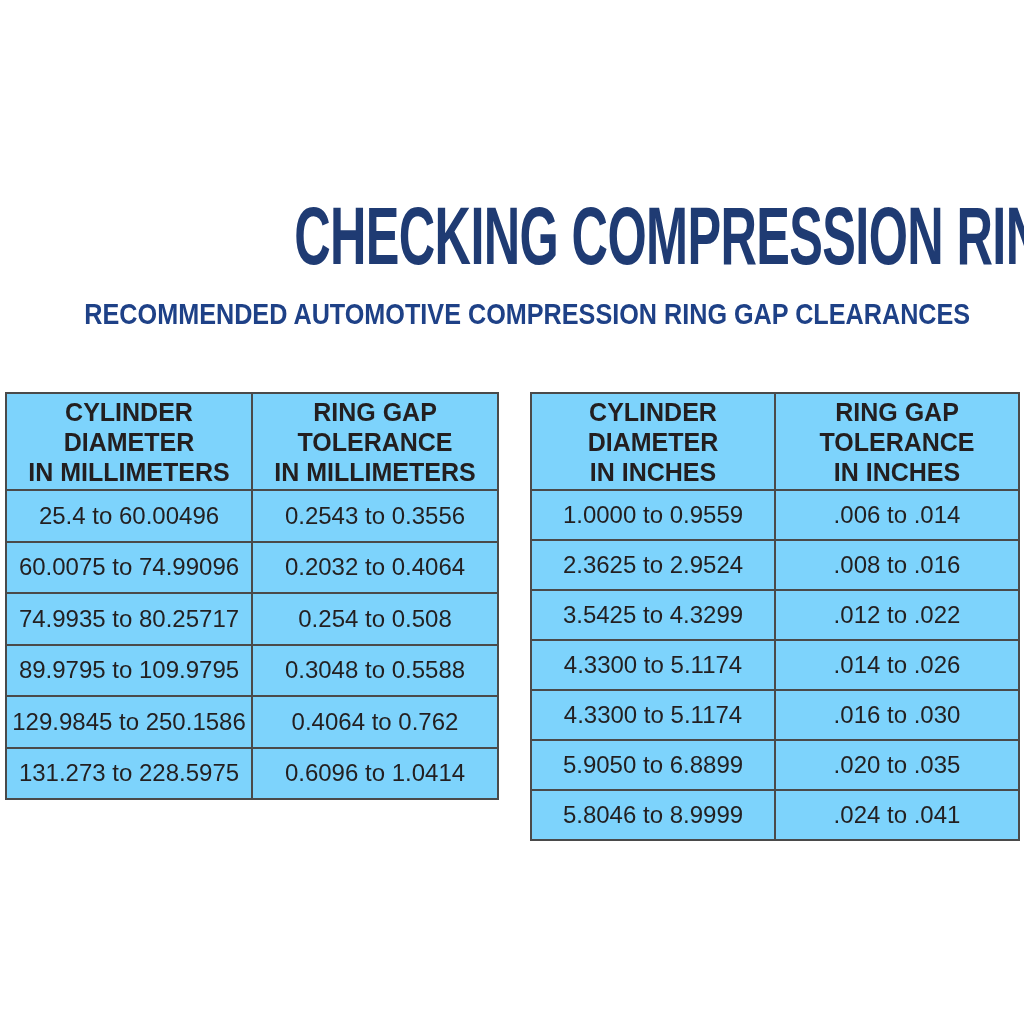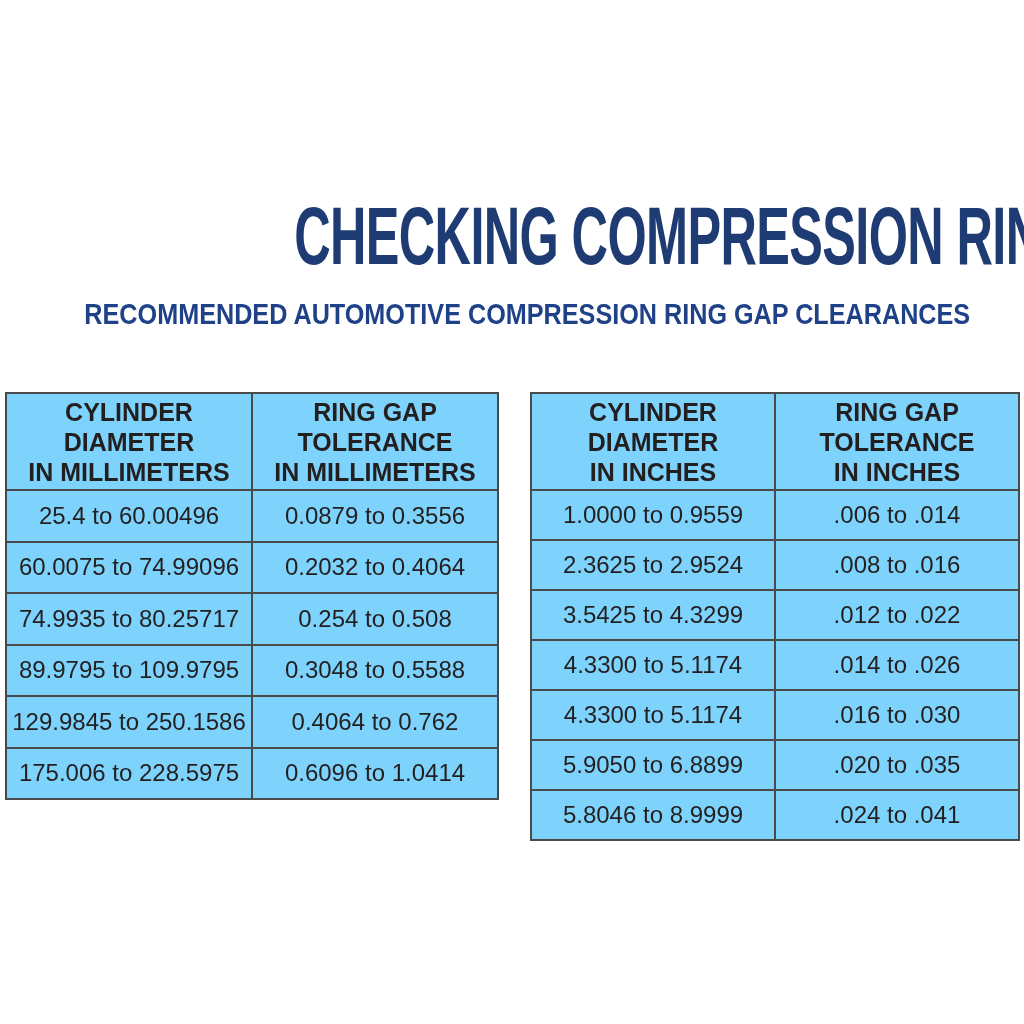--- a/index.html
+++ b/index.html
@@ -99,40 +99,40 @@
       <th>
         <span class="hdr-line">RING GAP</span>
         <span class="hdr-line">TOLERANCE</span>
         <span class="hdr-line">IN MILLIMETERS</span>
       </th>
     </tr>
   </thead>
   <tbody>
     <tr>
       <td>25.4 to 60.00496</td>
-      <td>0.0879 to 0.3556</td>
+      <td>0.2543 to 0.3556</td>
     </tr>
     <tr>
       <td>60.0075 to 74.99096</td>
       <td>0.2032 to 0.4064</td>
     </tr>
     <tr>
       <td>74.9935 to 80.25717</td>
       <td>0.254 to 0.508</td>
     </tr>
     <tr>
       <td>89.9795 to 109.9795</td>
       <td>0.3048 to 0.5588</td>
     </tr>
     <tr>
       <td>129.9845 to 250.1586</td>
       <td>0.4064 to 0.762</td>
     </tr>
     <tr>
-      <td>175.006 to 228.5975</td>
+      <td>131.273 to 228.5975</td>
       <td>0.6096 to 1.0414</td>
     </tr>
   </tbody>
 </table>
 
 <table class="gap-table right-table">
   <thead>
     <tr>
       <th>
         <span class="hdr-line">CYLINDER</span>

